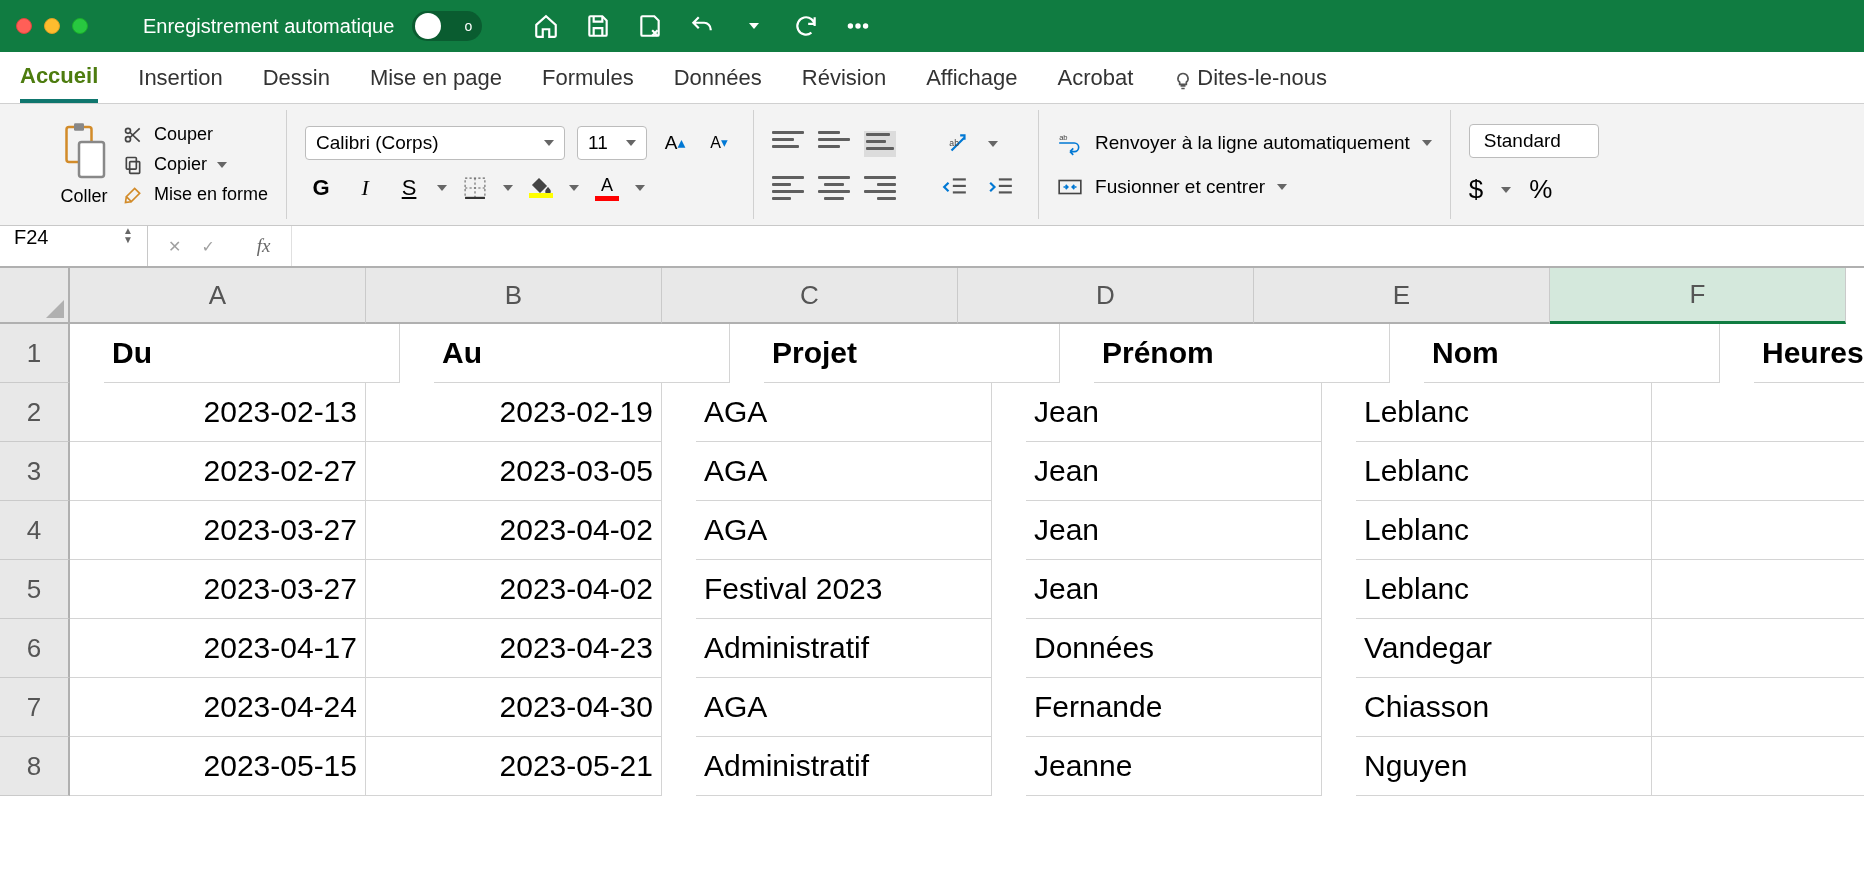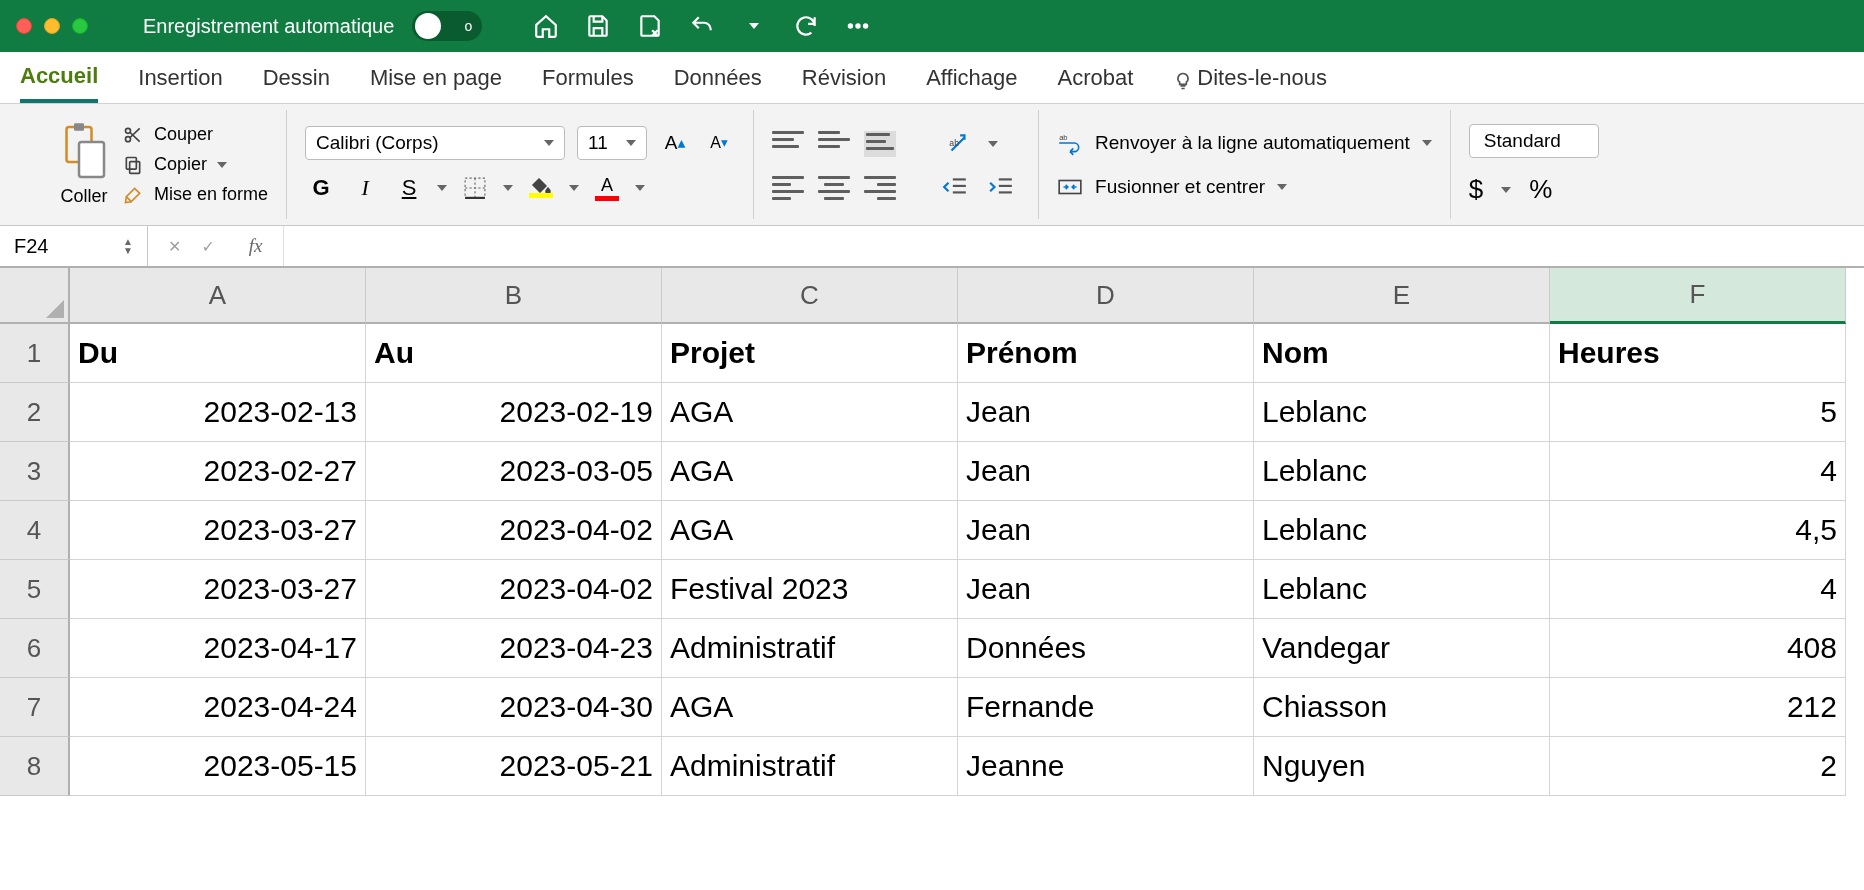--- a/index.html
+++ b/index.html
@@ -55,42 +55,42 @@
 
   .wrap-group { display:flex; flex-direction:column; gap:18px; font-size:19px;}
   .wrap-row { display:flex; align-items:center; gap:12px; cursor:pointer;}
 
   .number-group { display:flex; flex-direction:column; gap:16px; align-items:flex-start;}
   .number-combo { background:#fff; border:1px solid #bcbcbc; border-radius:4px; height:34px; display:flex; align-items:center; padding:0 14px; font-size:19px; min-width:130px;}
   .num-row { display:flex; gap:18px; font-size:26px; align-items:center;}
 
   
   .fbar { height: 42px; background: #fff; border-bottom: 2px solid #b0b0b0; display: flex; align-items: stretch; }
-  .namebox { width: 148px; border-right: 1px solid #c8c8c8; display: flex; align-items: center; padding: 0 14px; font-size: 20px; position:relative;}
+  .namebox { width: 148px; border-right: 1px solid #c8c8c8; display: flex; align-items: flex-start; padding: 0 14px; font-size: 20px; position:relative;}
   .name-spin { display:flex; flex-direction:column; margin-left:auto; }
   .name-spin-btn { font-size:10px; line-height:9px; color:#666;}
   .fbar-btns { display:flex; align-items:center; gap:20px; padding:0 20px; color:#a0a0a0; border-right:1px solid #e0e0e0;}
-  .fx-label { font-style: italic; font-size: 19px; color:#666; font-family: Georgia, serif; margin-left: 14px;}
+  .fx-label { font-style: italic; font-size: 19px; color:#666; font-family: Georgia, serif; margin-left: 22px;}
   .fbar-input { flex:1; border:none; outline:none; font-size:20px; padding:0 10px;}
 
   
   .grid { display:flex; }
   .corner { width: 70px; height: 56px; background: #e8e8e8; border-right: 2px solid #b0b0b0; border-bottom: 2px solid #b0b0b0; position:relative;}
   .corner::after { content:''; position:absolute; right:4px; bottom:4px; width:0;height:0; border-left:18px solid transparent; border-bottom:18px solid #b0b0b0;}
   .colheads { display:flex; }
   .colhead { height:56px; background:#e8e8e8; border-right:1px solid #cacaca; border-bottom:2px solid #b0b0b0; display:flex; align-items:center; justify-content:center; font-size:26px; color:#555;}
   .colhead.sel { background:#d4e8dc; border-bottom:3px solid #107C41;}
   .rowheads { display:flex; flex-direction:column;}
   .rowhead { width:70px; height:59px; background:#e8e8e8; border-right:2px solid #b0b0b0; border-bottom:1px solid #cacaca; display:flex; align-items:center; justify-content:center; font-size:26px; color:#555;}
   .cells { display:flex; flex-direction:column;}
   .cellrow { display:flex;}
   .cell { height:59px; border-right:1px solid #d4d4d4; border-bottom:1px solid #d4d4d4; display:flex; align-items:center; padding:0 8px; font-size:30px; color:#000;}
   .hdr { font-weight:600; }
   .r { justify-content:flex-end; }
-  .l { justify-content:flex-start; }
+  .l { justify-content:flex-start;margin-left:34px; }
 
   .wA{width:296px;} .wB{width:296px;} .wC{width:296px;} .wD{width:296px;} .wE{width:296px;} .wF{width:296px;}
 
   .chev { display:inline-block; width:0;height:0;border-left:5px solid transparent;border-right:5px solid transparent;border-top:6px solid #666;}
   
 </style>
 </head>
 <body>
 
 <div class="titlebar">

